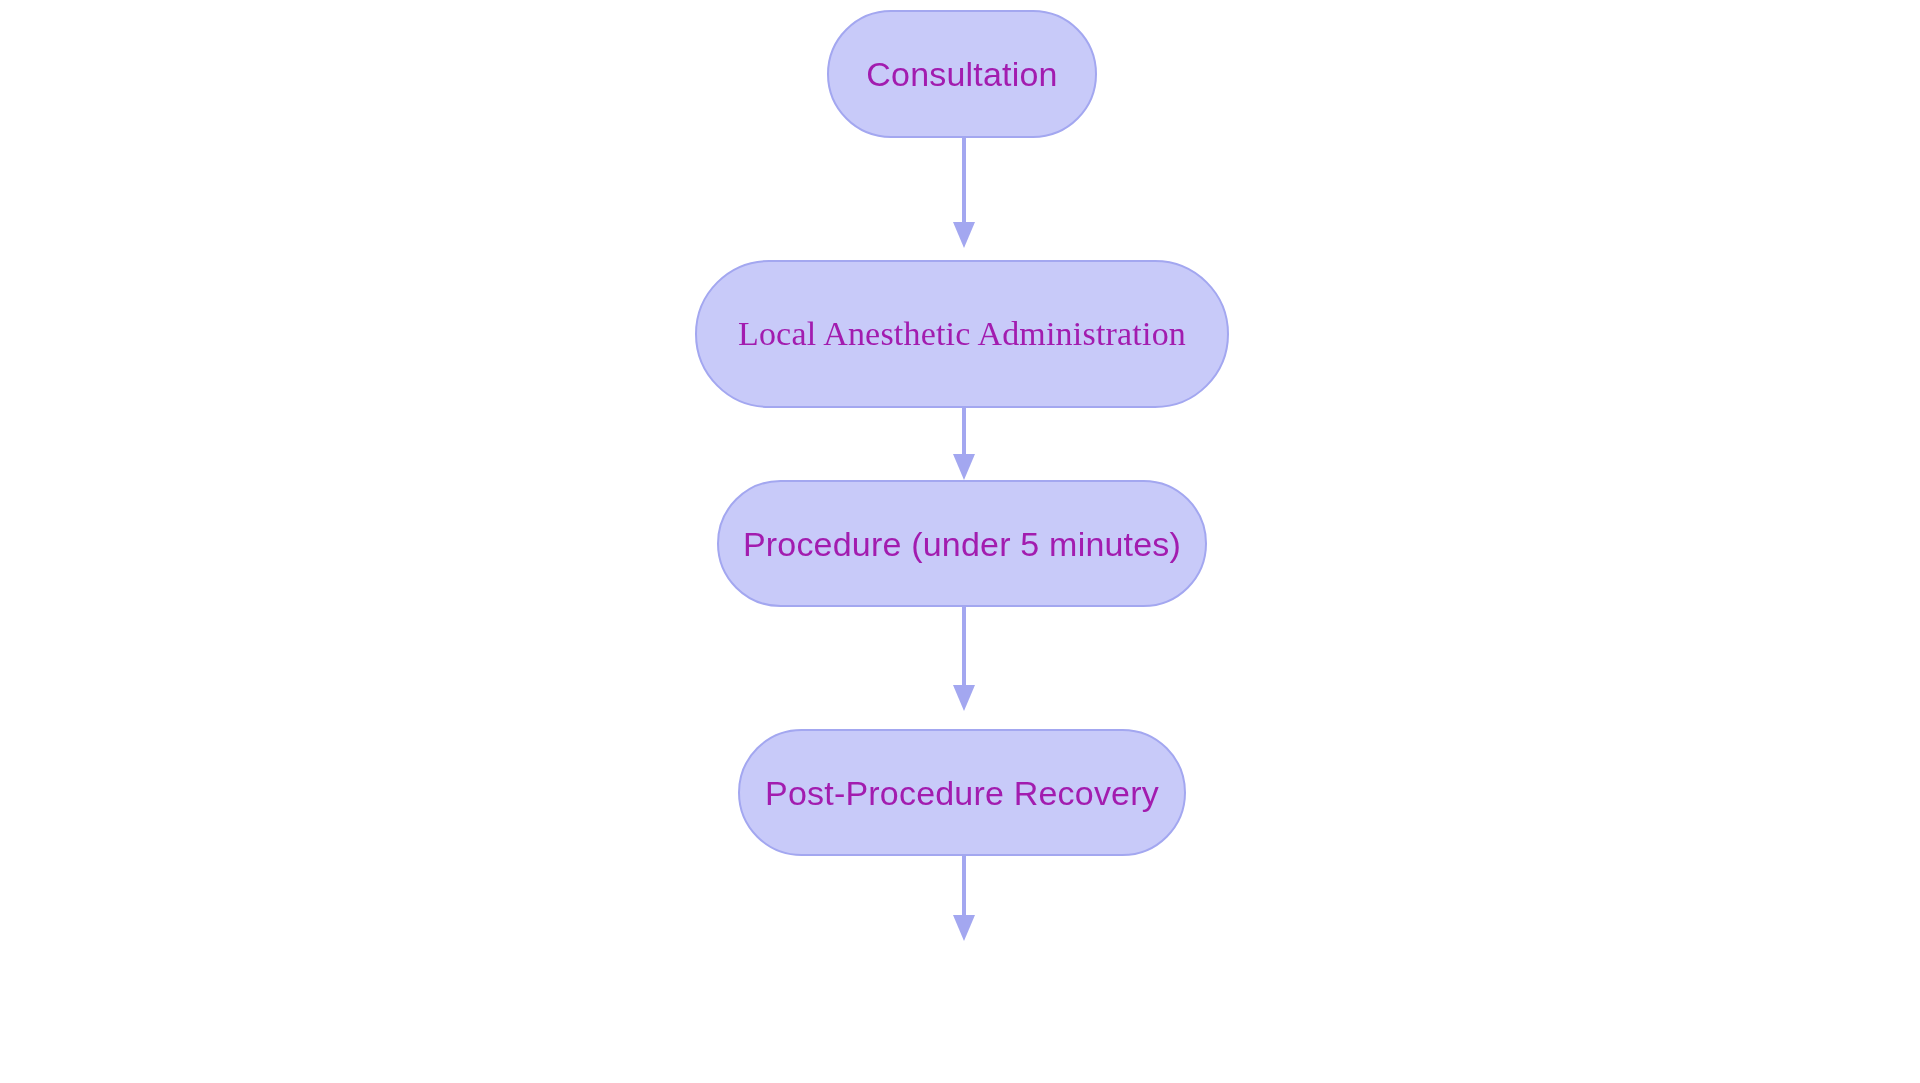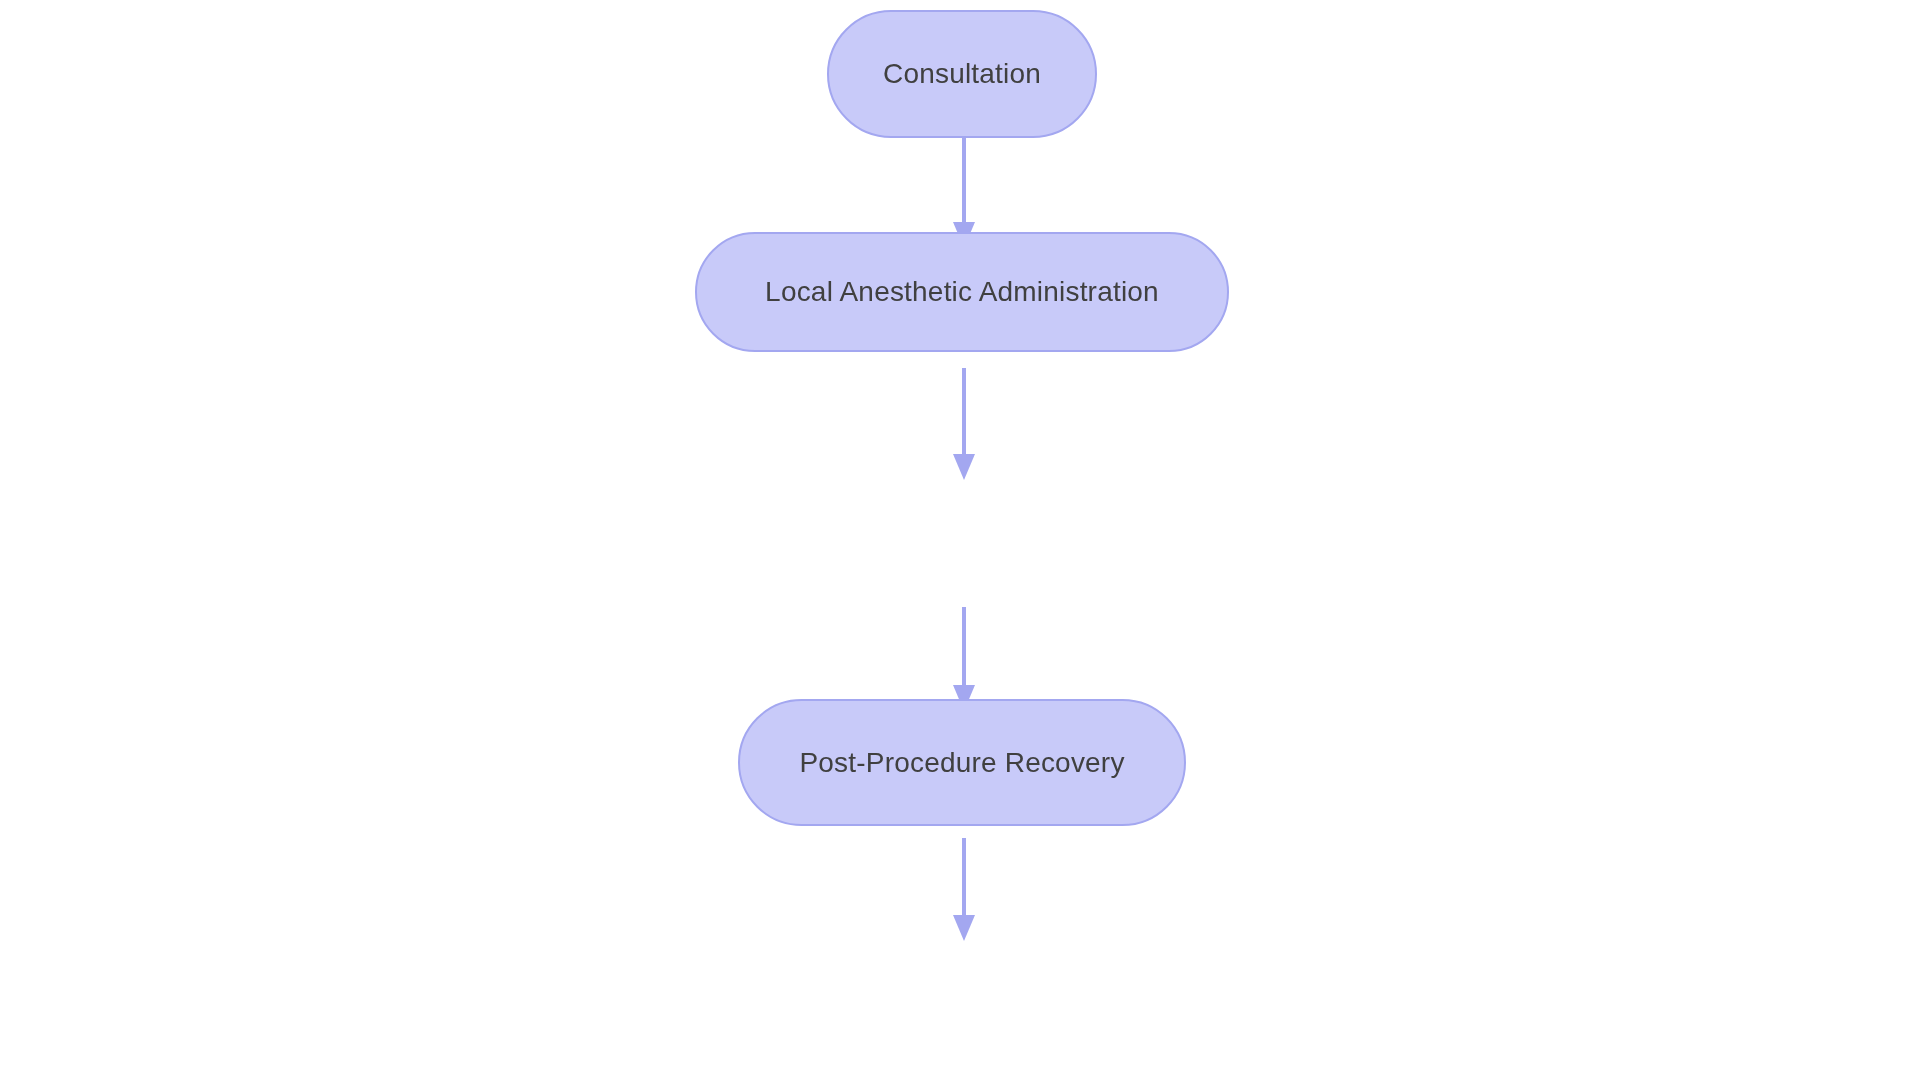--- a/index.html
+++ b/index.html
@@ -33,31 +33,31 @@
     color: #3333cc;
     font-size: 30px;
     font-weight: 400;
     letter-spacing: 0.2px;
     line-height: 1;
     white-space: nowrap;
     user-select: none;
   }
 
   .node-label {
-    color: #404040;
-    font-size: 28px;
+    color: #a21caf;
+    font-size: 34px;
     line-height: 1;
     white-space: nowrap;
   }
 
   
   .node-n1 { left: 827px;  top: 10px;   width: 270px; height: 128px; }
-  .node-n2 { left: 695px;  top: 232px;  width: 534px; height: 120px; }
+  .node-n2 { left: 695px;  top: 260px;  width: 534px; height: 148px; font-family: Liberation Serif, serif; }
   .node-n3 { left: 717px;  top: 480px;  width: 490px; height: 127px; }
-  .node-n4 { left: 738px;  top: 699px;  width: 448px; height: 127px; }
+  .node-n4 { left: 738px;  top: 729px;  width: 448px; height: 127px; }
   .node-n5 { left: 728px;  top: 941px;  width: 465px; height: 127px; }
 
   
   .connector {
     position: absolute;
     left: 0;
     top: 0;
     width: 1920px;
     height: 1083px;
     pointer-events: none;
@@ -101,19 +101,22 @@
   </svg>
 
   <div class="node node-n1">
     <span class="node-label">Consultation</span>
   </div>
 
   <div class="node node-n2">
     <span class="node-label">Local Anesthetic Administration</span>
   </div>
 
+  <div class="node node-n3">
+    <span class="node-label">Procedure (under 5 minutes)</span>
+  </div>
 
   <div class="node node-n4">
     <span class="node-label">Post-Procedure Recovery</span>
   </div>
 
 
 </div>
 
 </body></html>

